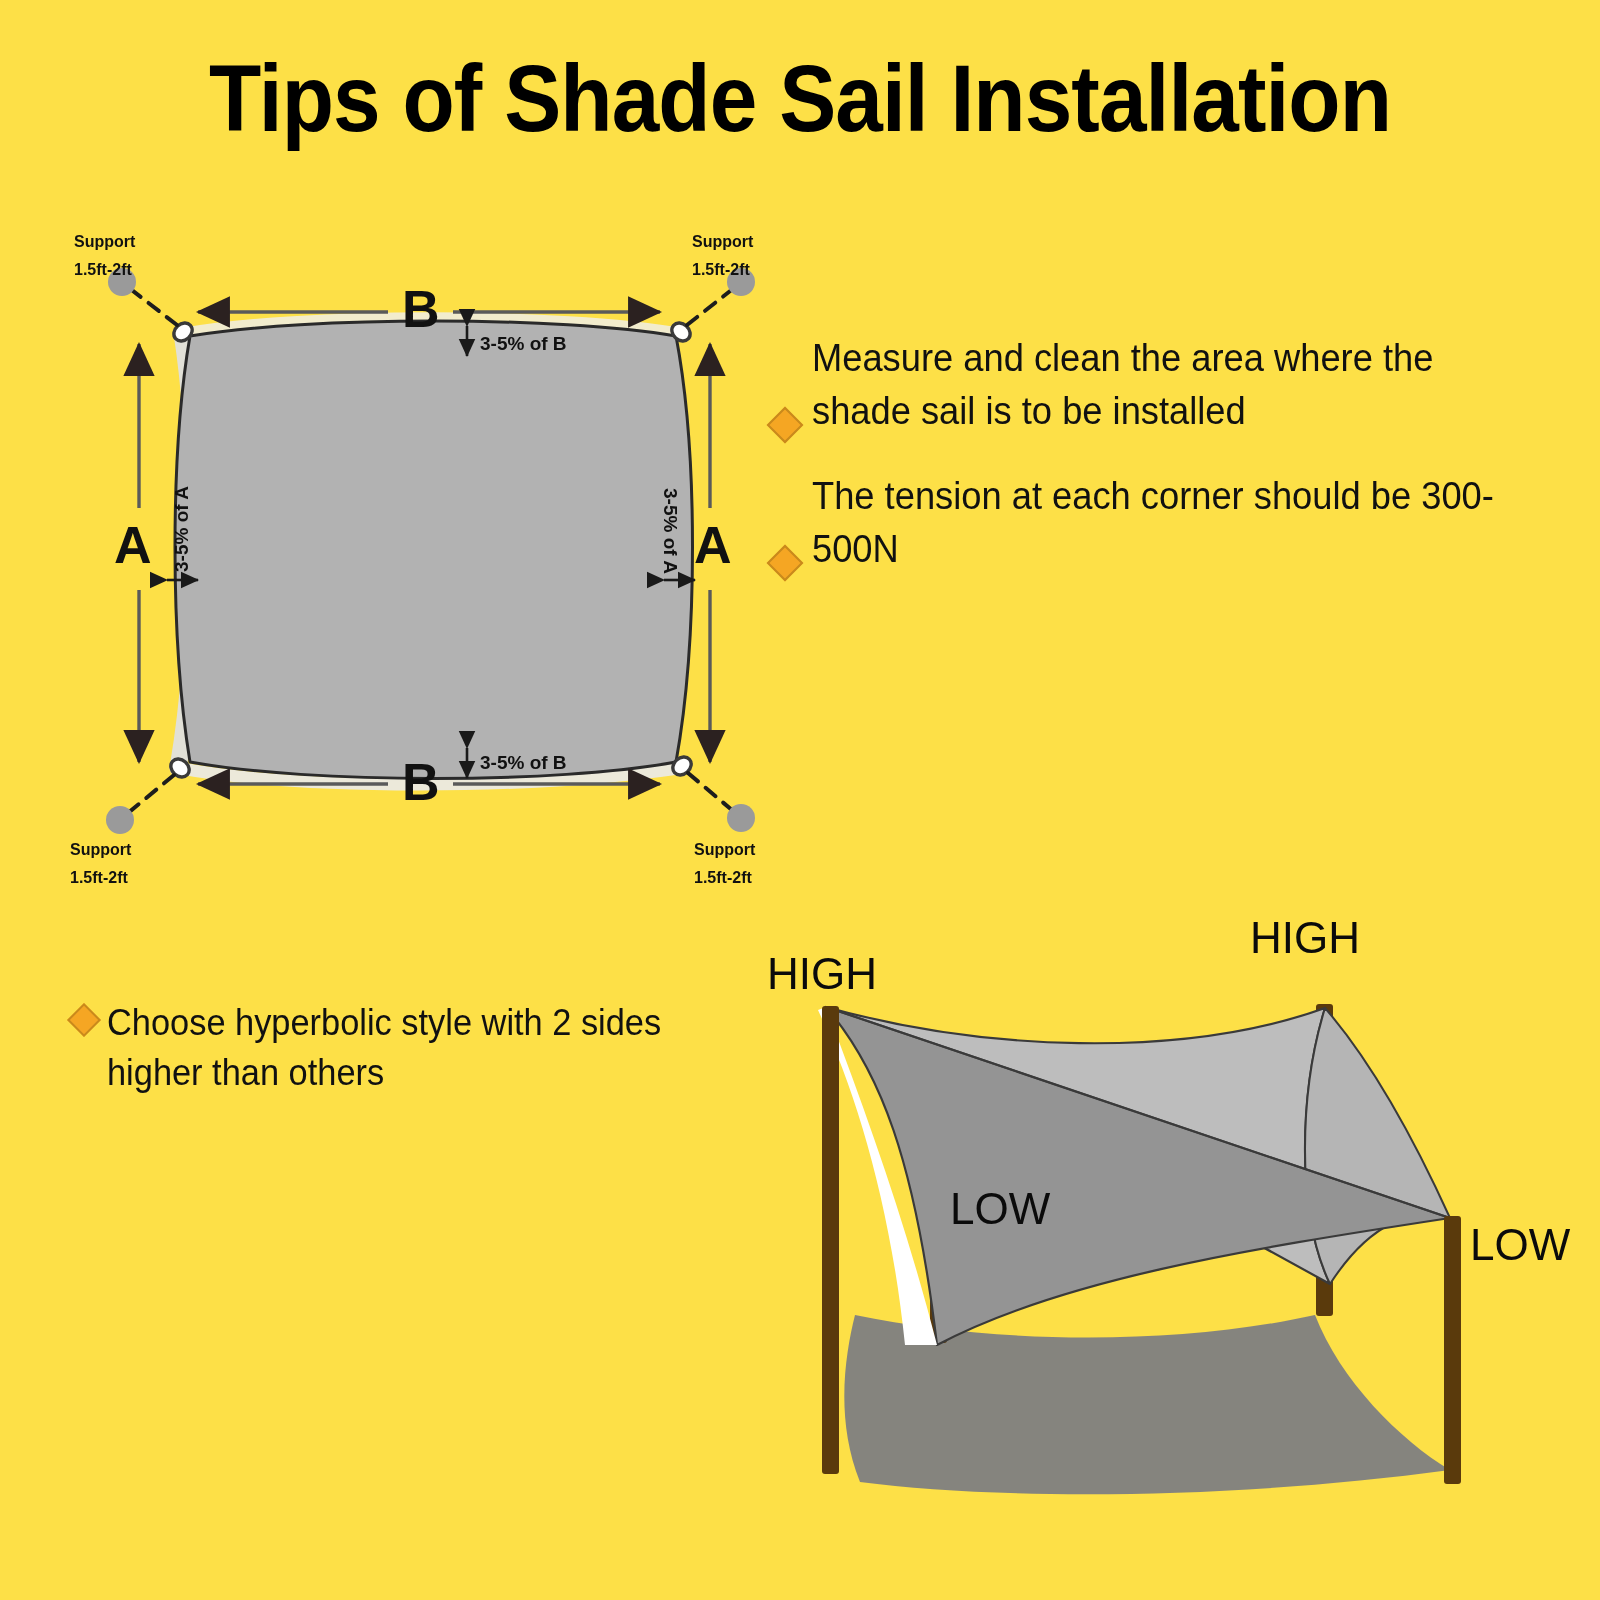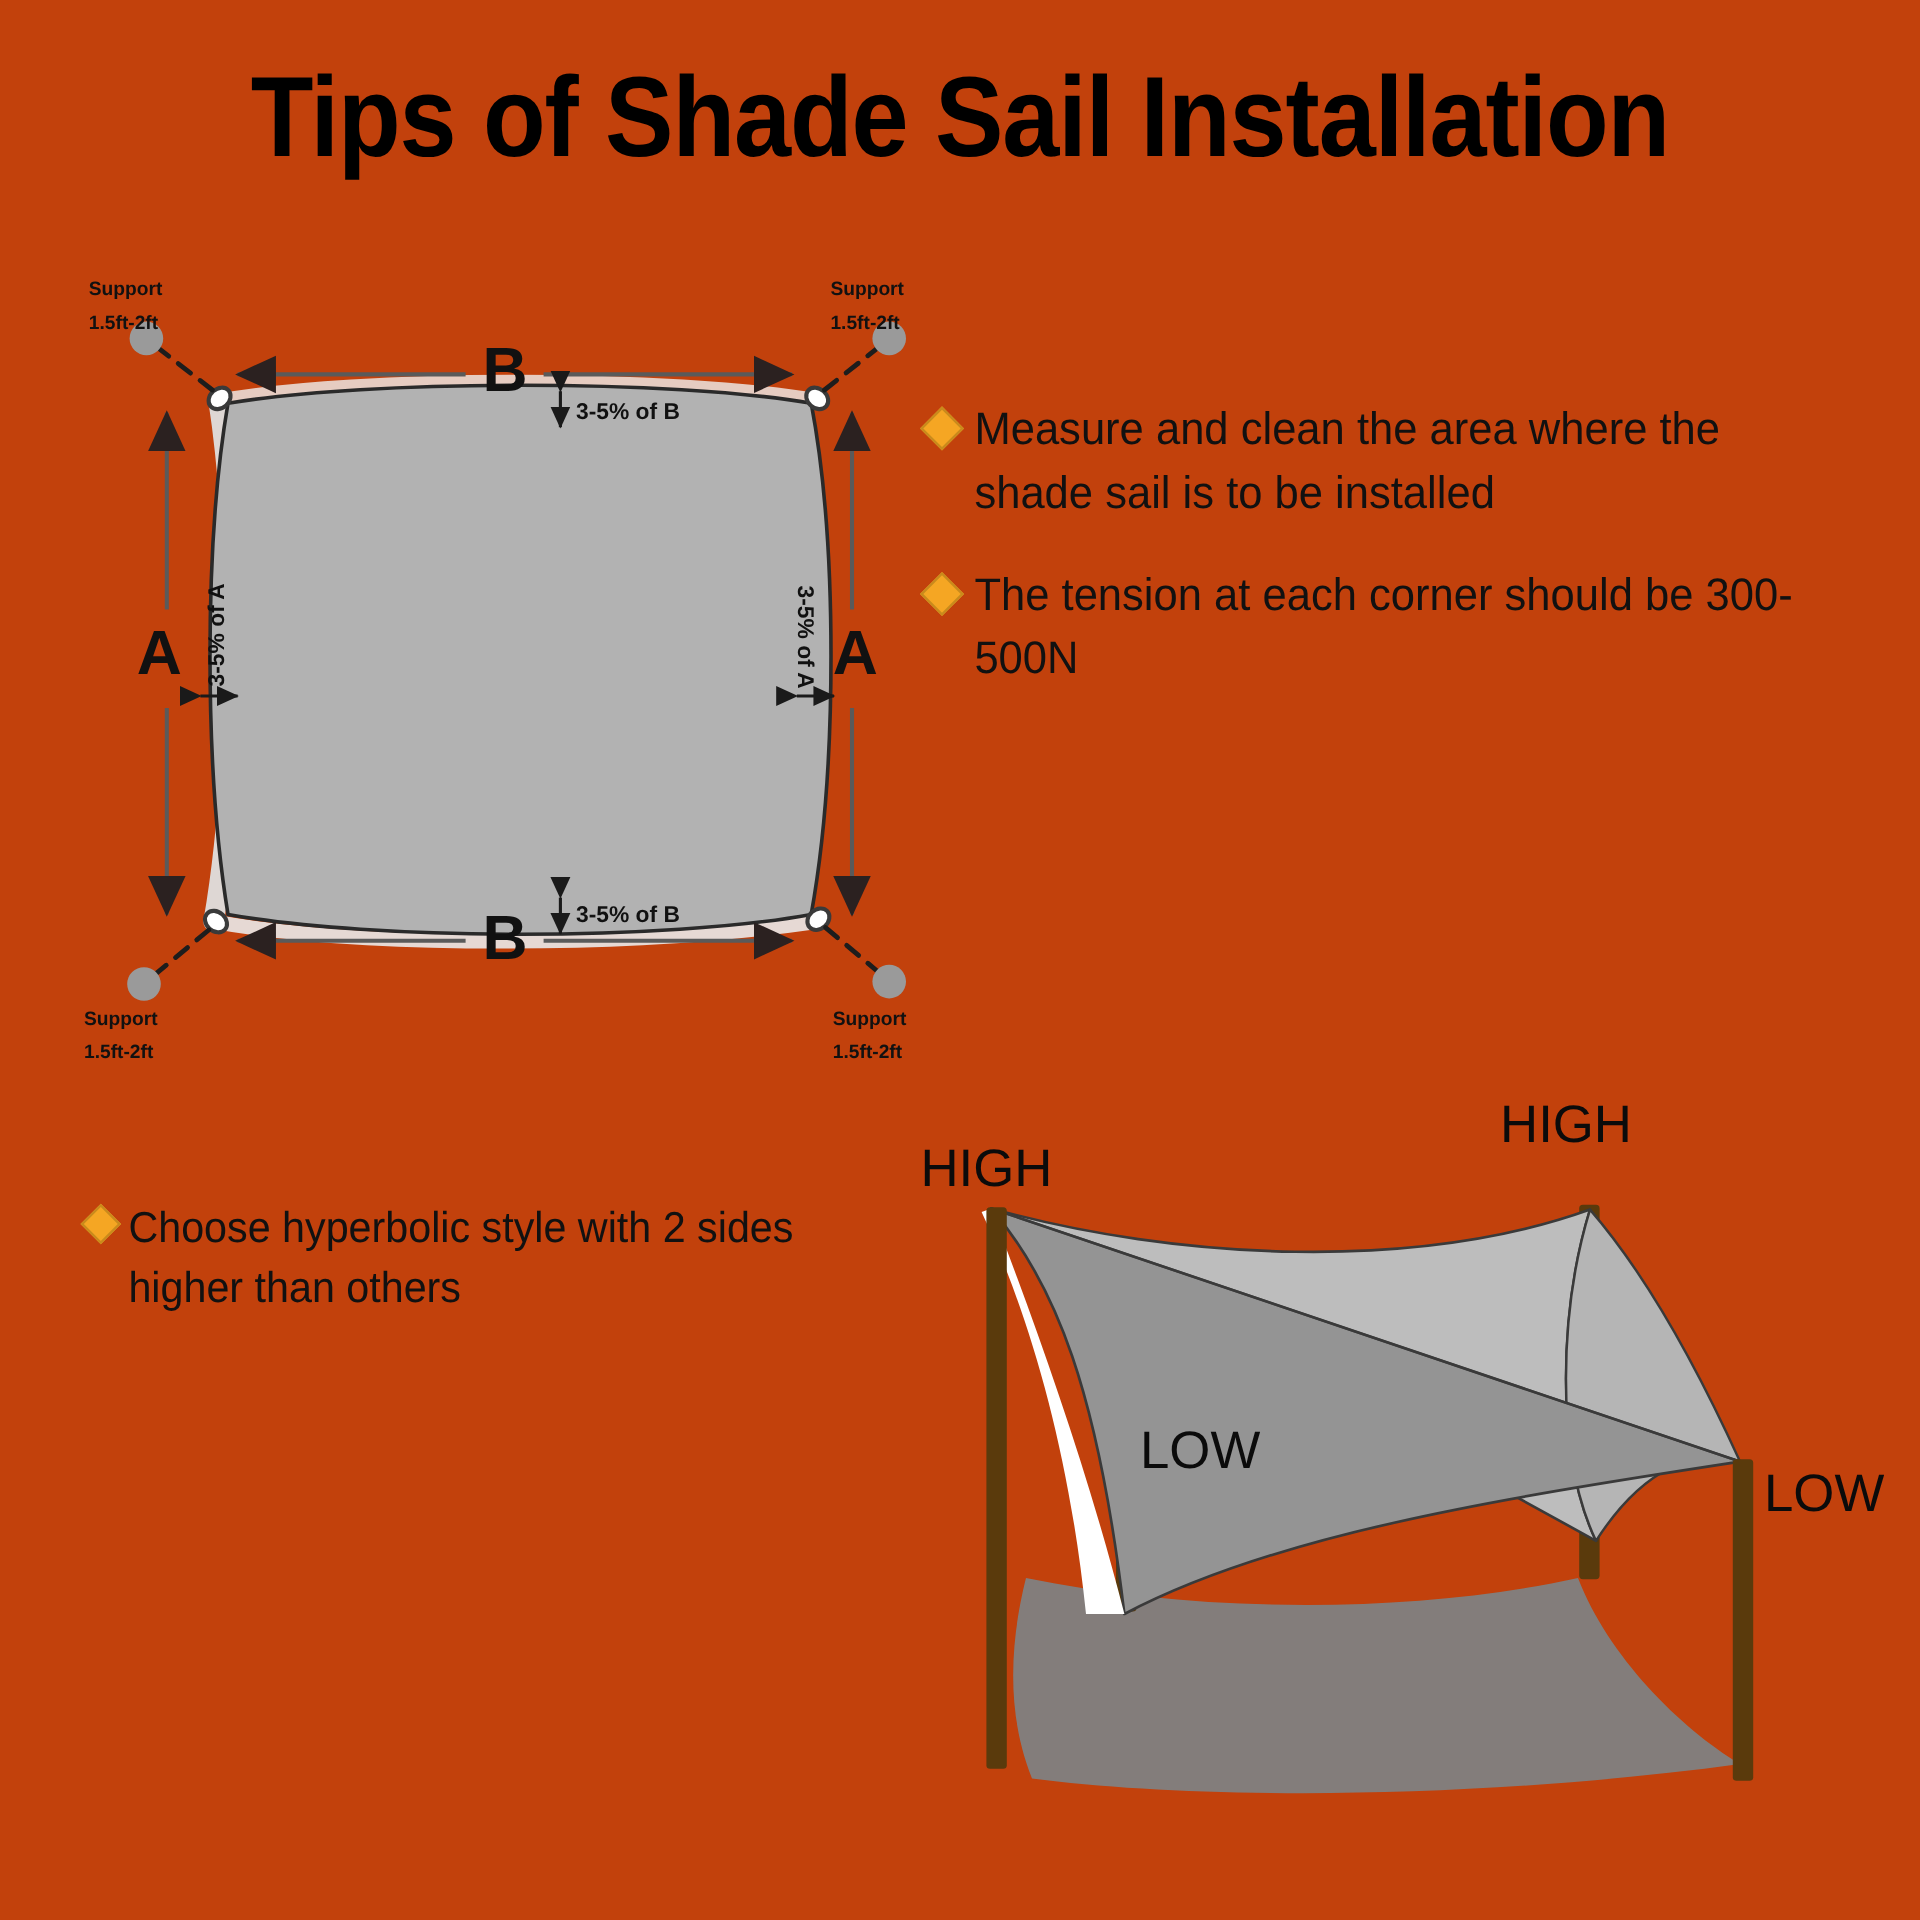--- a/index.html
+++ b/index.html
@@ -12,21 +12,21 @@
     height: 1600px;
     font-family: "Liberation Sans", sans-serif;
     overflow: hidden;
     position: relative;
   }
 
   #page {
     position: relative;
     width: 1600px;
     height: 1600px;
-    background: #c2410c;
+    background: #fde047;
   }
 
   
   .title {
     position: absolute;
     left: 0;
     top: 46px;
     width: 1600px;
     text-align: center;
     font-family: "Liberation Sans", sans-serif;
@@ -70,21 +70,21 @@
     flex: 1 1 auto;
     color: #111111;
     font-family: "Liberation Sans", sans-serif;
   }
 
   #bullets-right {
     left: 772px;
     top: 332px;
     width: 790px;
   }
-  #bullets-right .bullet-row { margin-bottom: 32px; }
+  #bullets-right .bullet-row { margin-bottom: 32px; align-items: flex-end; }
   #bullets-right .bullet-text {
     font-size: 38px;
     line-height: 53px;
     transform: scaleX(0.955);
     transform-origin: left top;
   }
   #bullets-right .bullet-diamond { margin-top: 12px; }
 
   #bullets-bottom-left {
     left: 72px;

